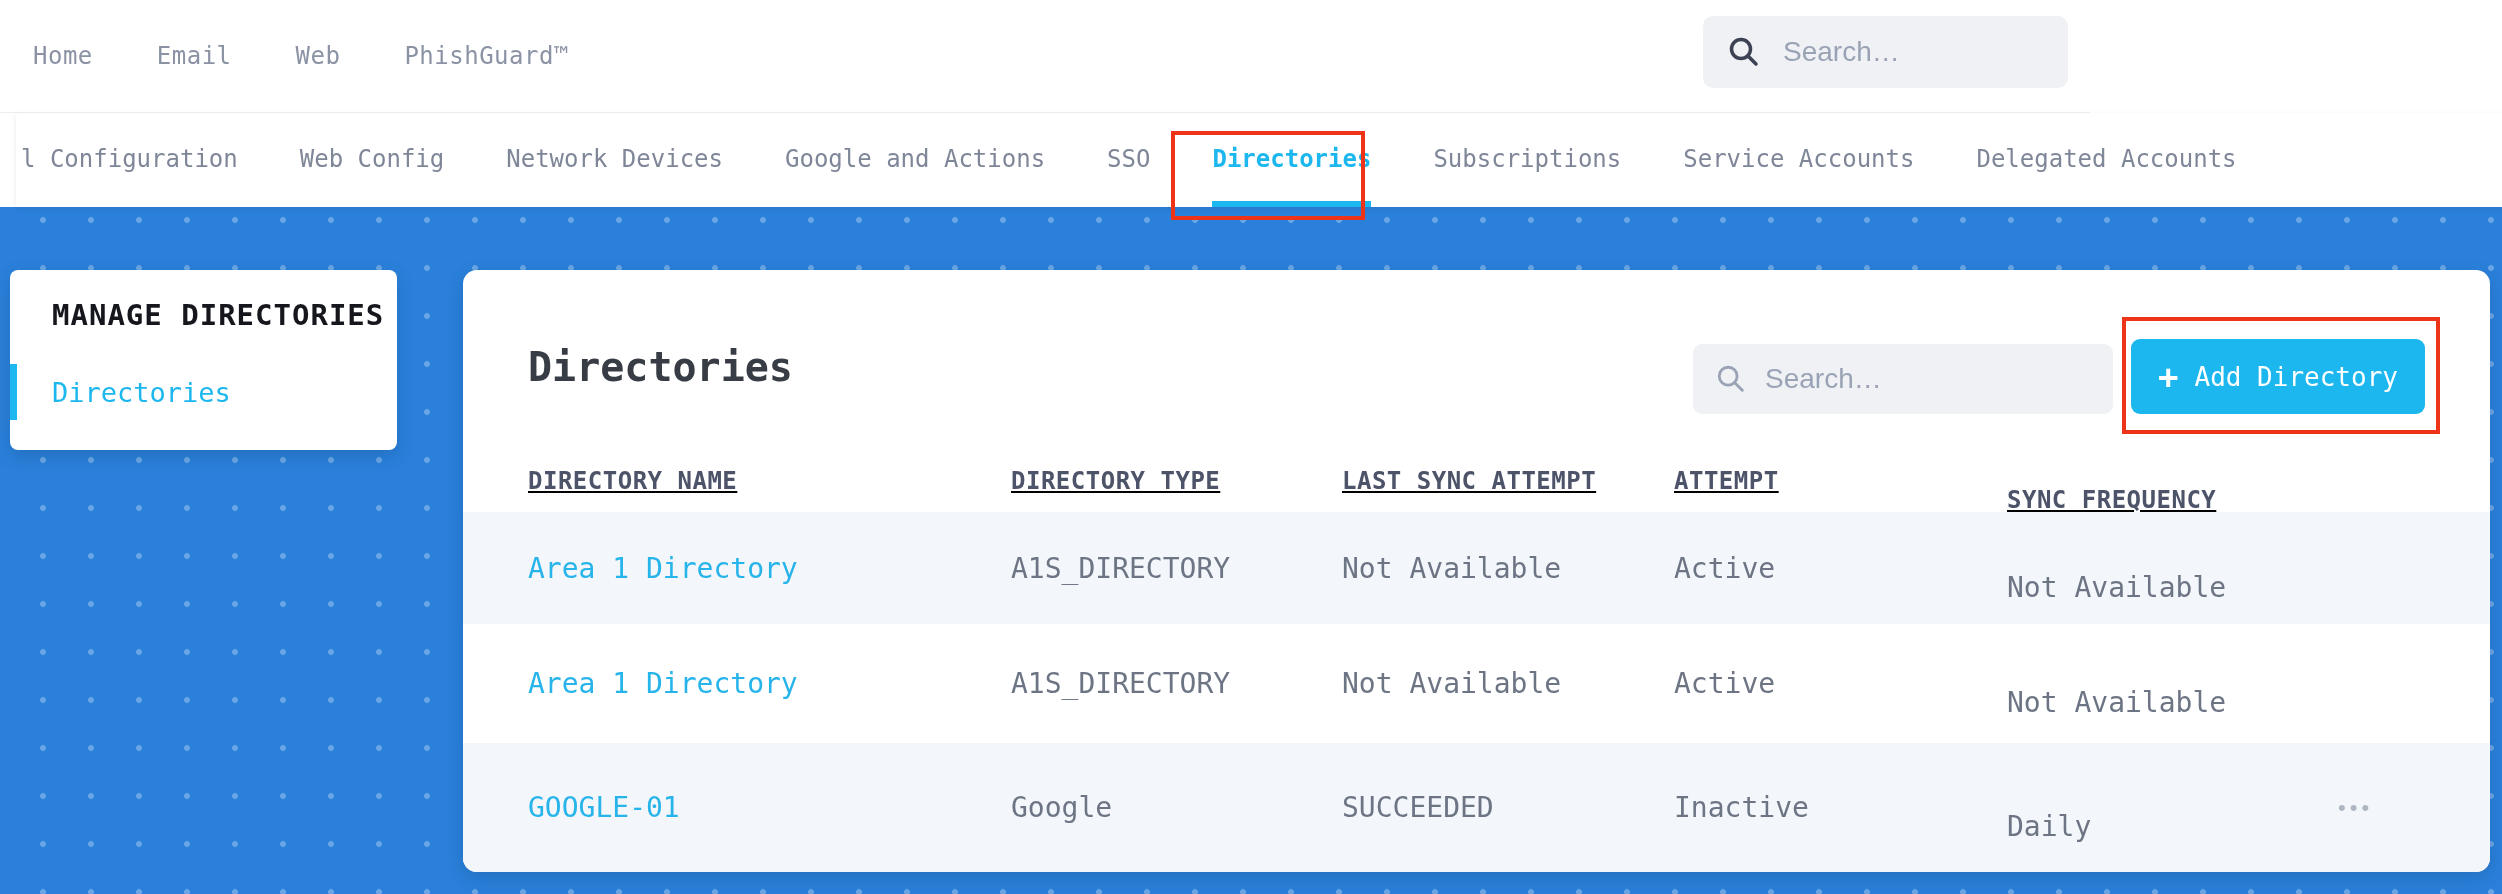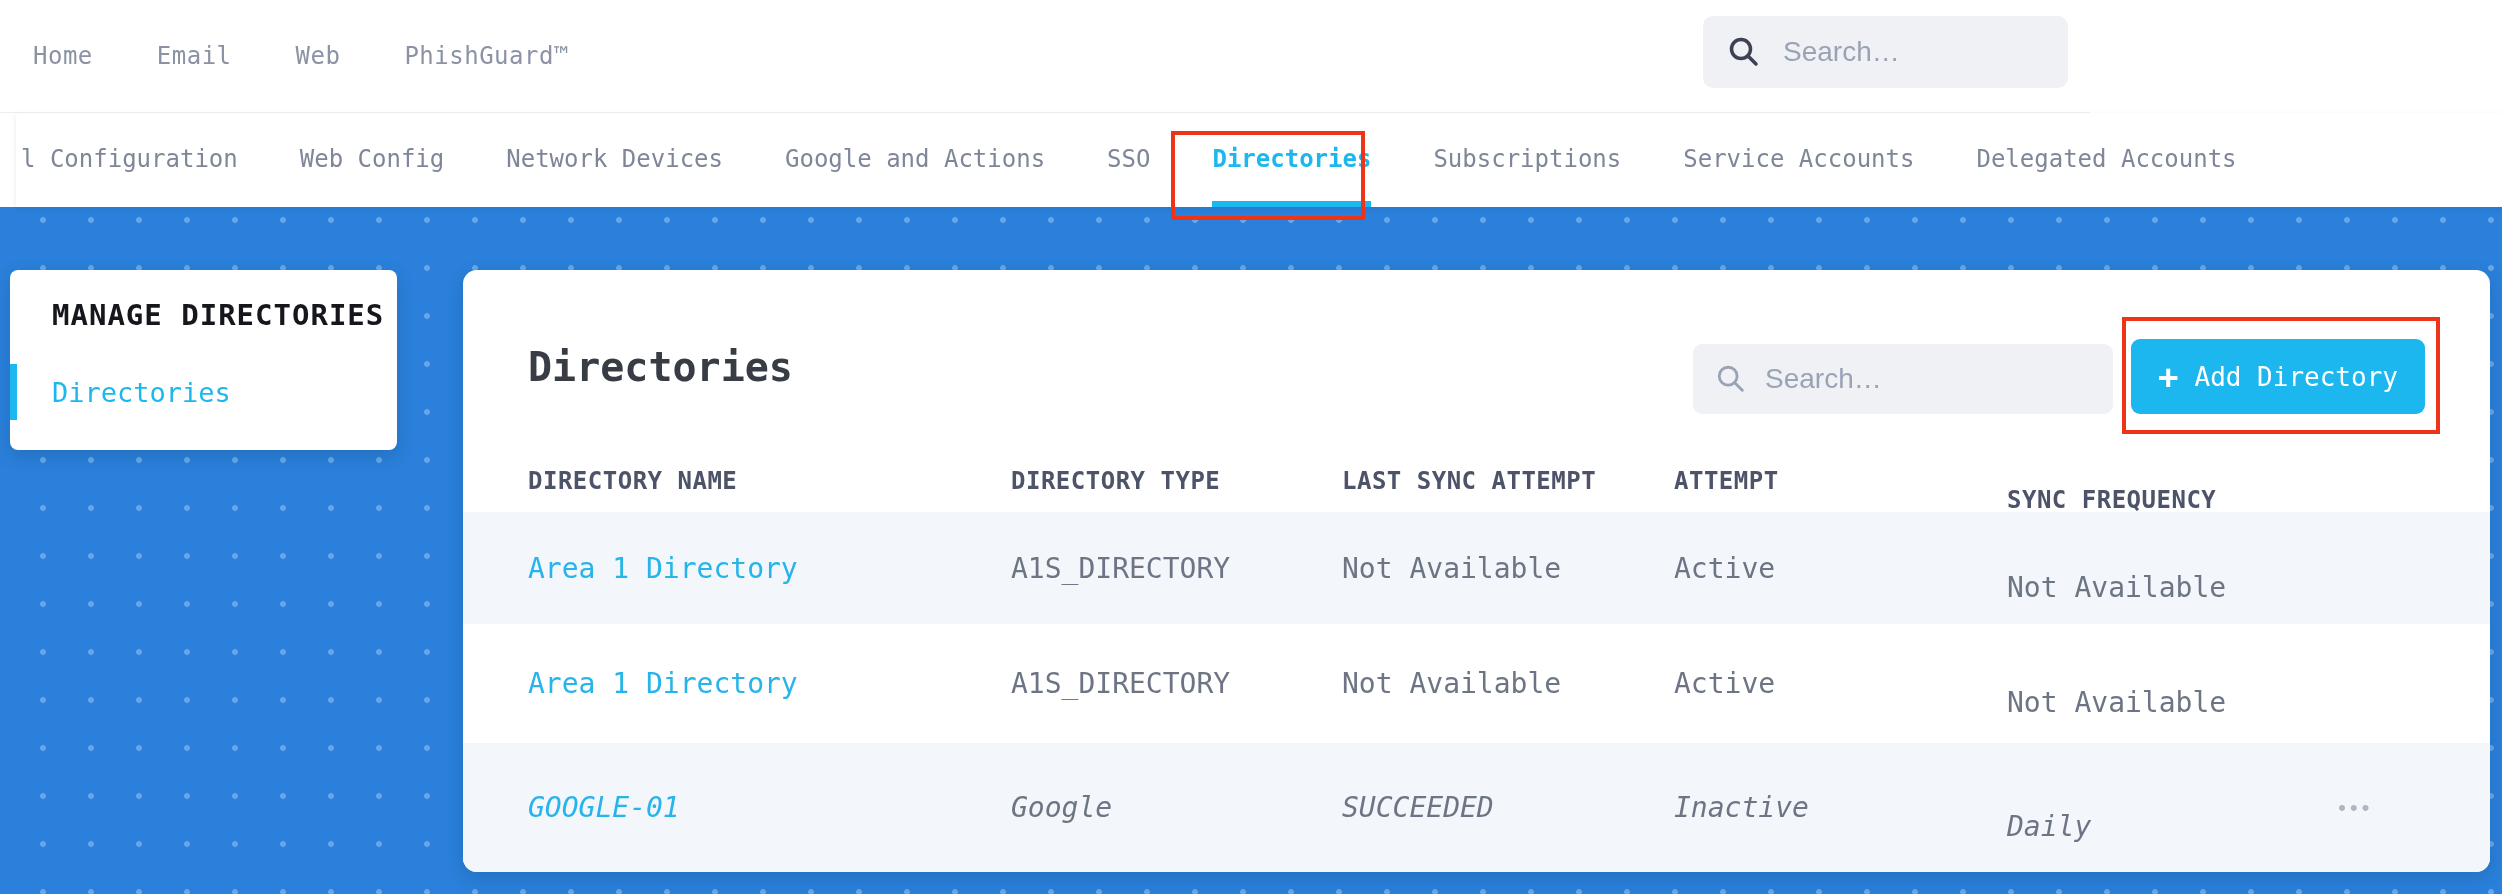--- a/index.html
+++ b/index.html
@@ -99,33 +99,33 @@
     position:absolute; left:1668px; top:69px; width:294px; height:75px;
     background:#1bb7ee; border:none; border-radius:9px; cursor:pointer;
     display:flex; align-items:center; justify-content:center;
     font-family:"DejaVu Sans Mono", monospace; font-size:26px; color:#ffffff;
   }
   .add-btn .plus { font-size:34px; font-weight:bold; margin-right:16px; line-height:1; }
 
   
   .tbl { position:absolute; left:0; top:180px; width:2027px; }
   .trow { display:flex; align-items:center; padding-left:65px; position:relative; }
-  .thead { height:62px; }
+  .thead { height:62px;text-decoration:underline; }
   .thead .cell { font-size:24px; color:#4d5368; font-weight:bold; letter-spacing:0.5px; }
   .trow .cell { white-space:nowrap; overflow:hidden; }
   .col-name   { width:483px; }
   .col-type   { width:331px; }
   .col-sync   { width:332px; }
   .col-status { width:333px; }
   .col-freq   { width:340px;margin-top:38px; }
   .tbody-row { font-size:28px; color:#6d7585; }
   .tbody-row .link { color:#27b4ea; cursor:pointer; }
   .row-1 { height:112px; background:#f3f6fa; }
   .row-2 { height:119px; background:#ffffff; }
-  .row-3 { height:129px; background:#f3f6fa;font-style:italic; }
+  .row-3 { height:129px; background:#f3f6fa; }
   .row-menu {
     position:absolute; left:1875px; top:50%; transform:translateY(-50%);
     font-size:22px; letter-spacing:4px; color:#aeb6c2; cursor:pointer;
     font-family:"Liberation Sans", sans-serif;
   }
 
   
   .annot { position:absolute; border:4px solid #ed3419; z-index:50; pointer-events:none; }
   .annot-tab { left:1171px; top:131px; width:194px; height:89px; }
   .annot-btn { left:2122px; top:317px; width:318px; height:117px; }

